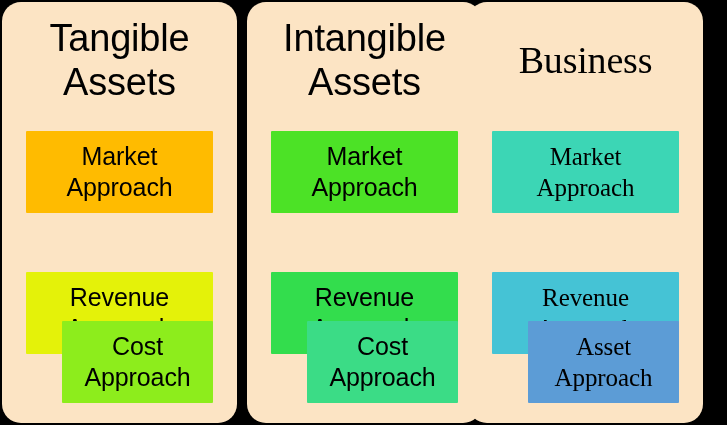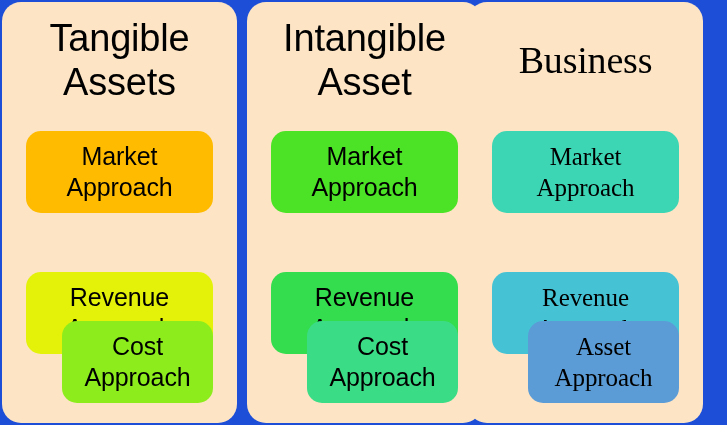--- a/index.html
+++ b/index.html
@@ -12,21 +12,21 @@
     height: 425px;
     overflow: hidden;
     font-family: "Liberation Sans", sans-serif;
     -webkit-font-smoothing: antialiased;
   }
 
   #diagram {
     position: relative;
     width: 727px;
     height: 425px;
-    background: #1d4ed8;
+    background: #000000;
   }
 
   .panel {
     position: absolute;
     top: 2px;
     height: 421px;
     background: #fce4c4;
     border-radius: 19px;
     box-sizing: border-box;
   }
@@ -56,21 +56,21 @@
     left: 24px;
     right: 24px;
     top: 129px;
   }
 
   .card {
     position: absolute;
     left: 0;
     right: 0;
     height: 82px;
-    border-radius: 15px;
+    border-radius: 1px;
     display: flex;
     align-items: center;
     justify-content: center;
     text-align: center;
     box-sizing: border-box;
   }
   .card-0 { top: 0px; }
   .card-1 { top: 95px; margin-top: 46px; }
   .card-2 { top: 190px; margin-left: 36px; }
 
@@ -102,21 +102,21 @@
       </div>
       <div class="card card-2" style="background-color: rgb(141, 237, 28);">
         <span class="card-label">Cost
 Approach</span>
       </div>
     </div>
   </div>
 
   <div class="panel panel-2">
     <div class="panel-title">Intangible
-Asset</div>
+Assets</div>
     <div class="cards">
       <div class="card card-0" style="background-color: rgb(76, 226, 38);">
         <span class="card-label">Market
 Approach</span>
       </div>
       <div class="card card-1" style="background-color: rgb(51, 221, 77);">
         <span class="card-label">Revenue
 Approach</span>
       </div>
       <div class="card card-2" style="background-color: rgb(59, 220, 134);">

